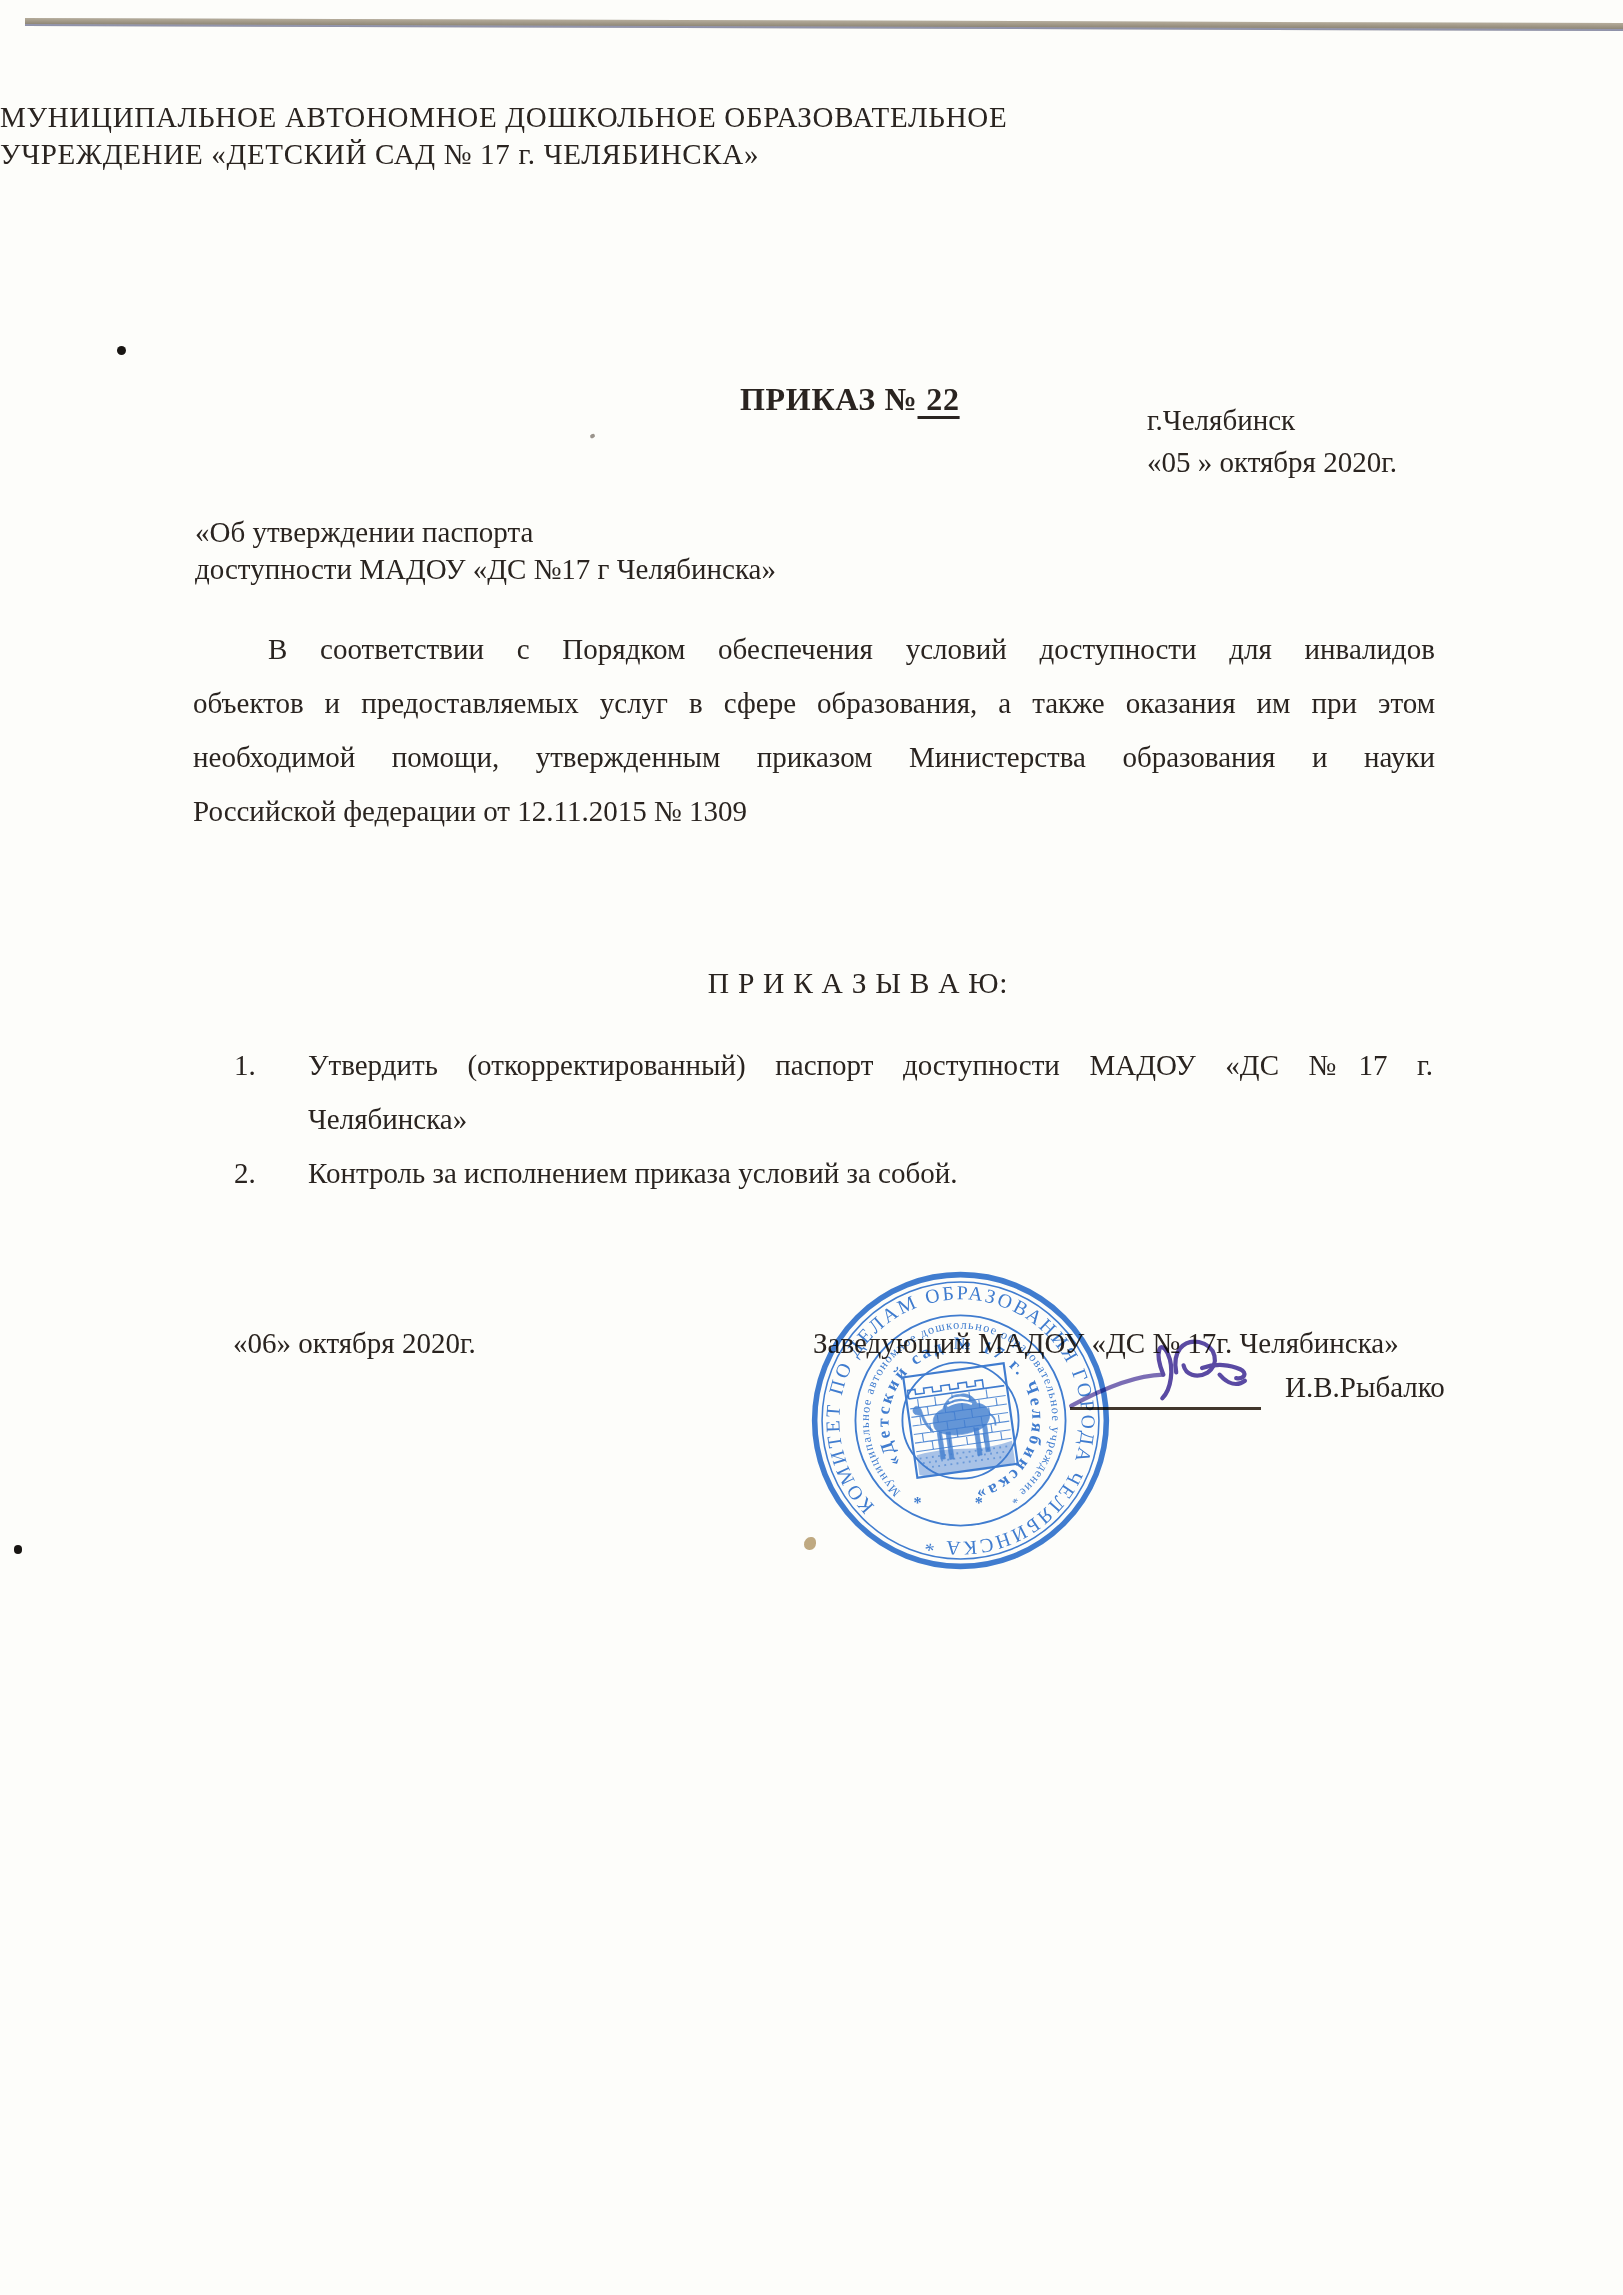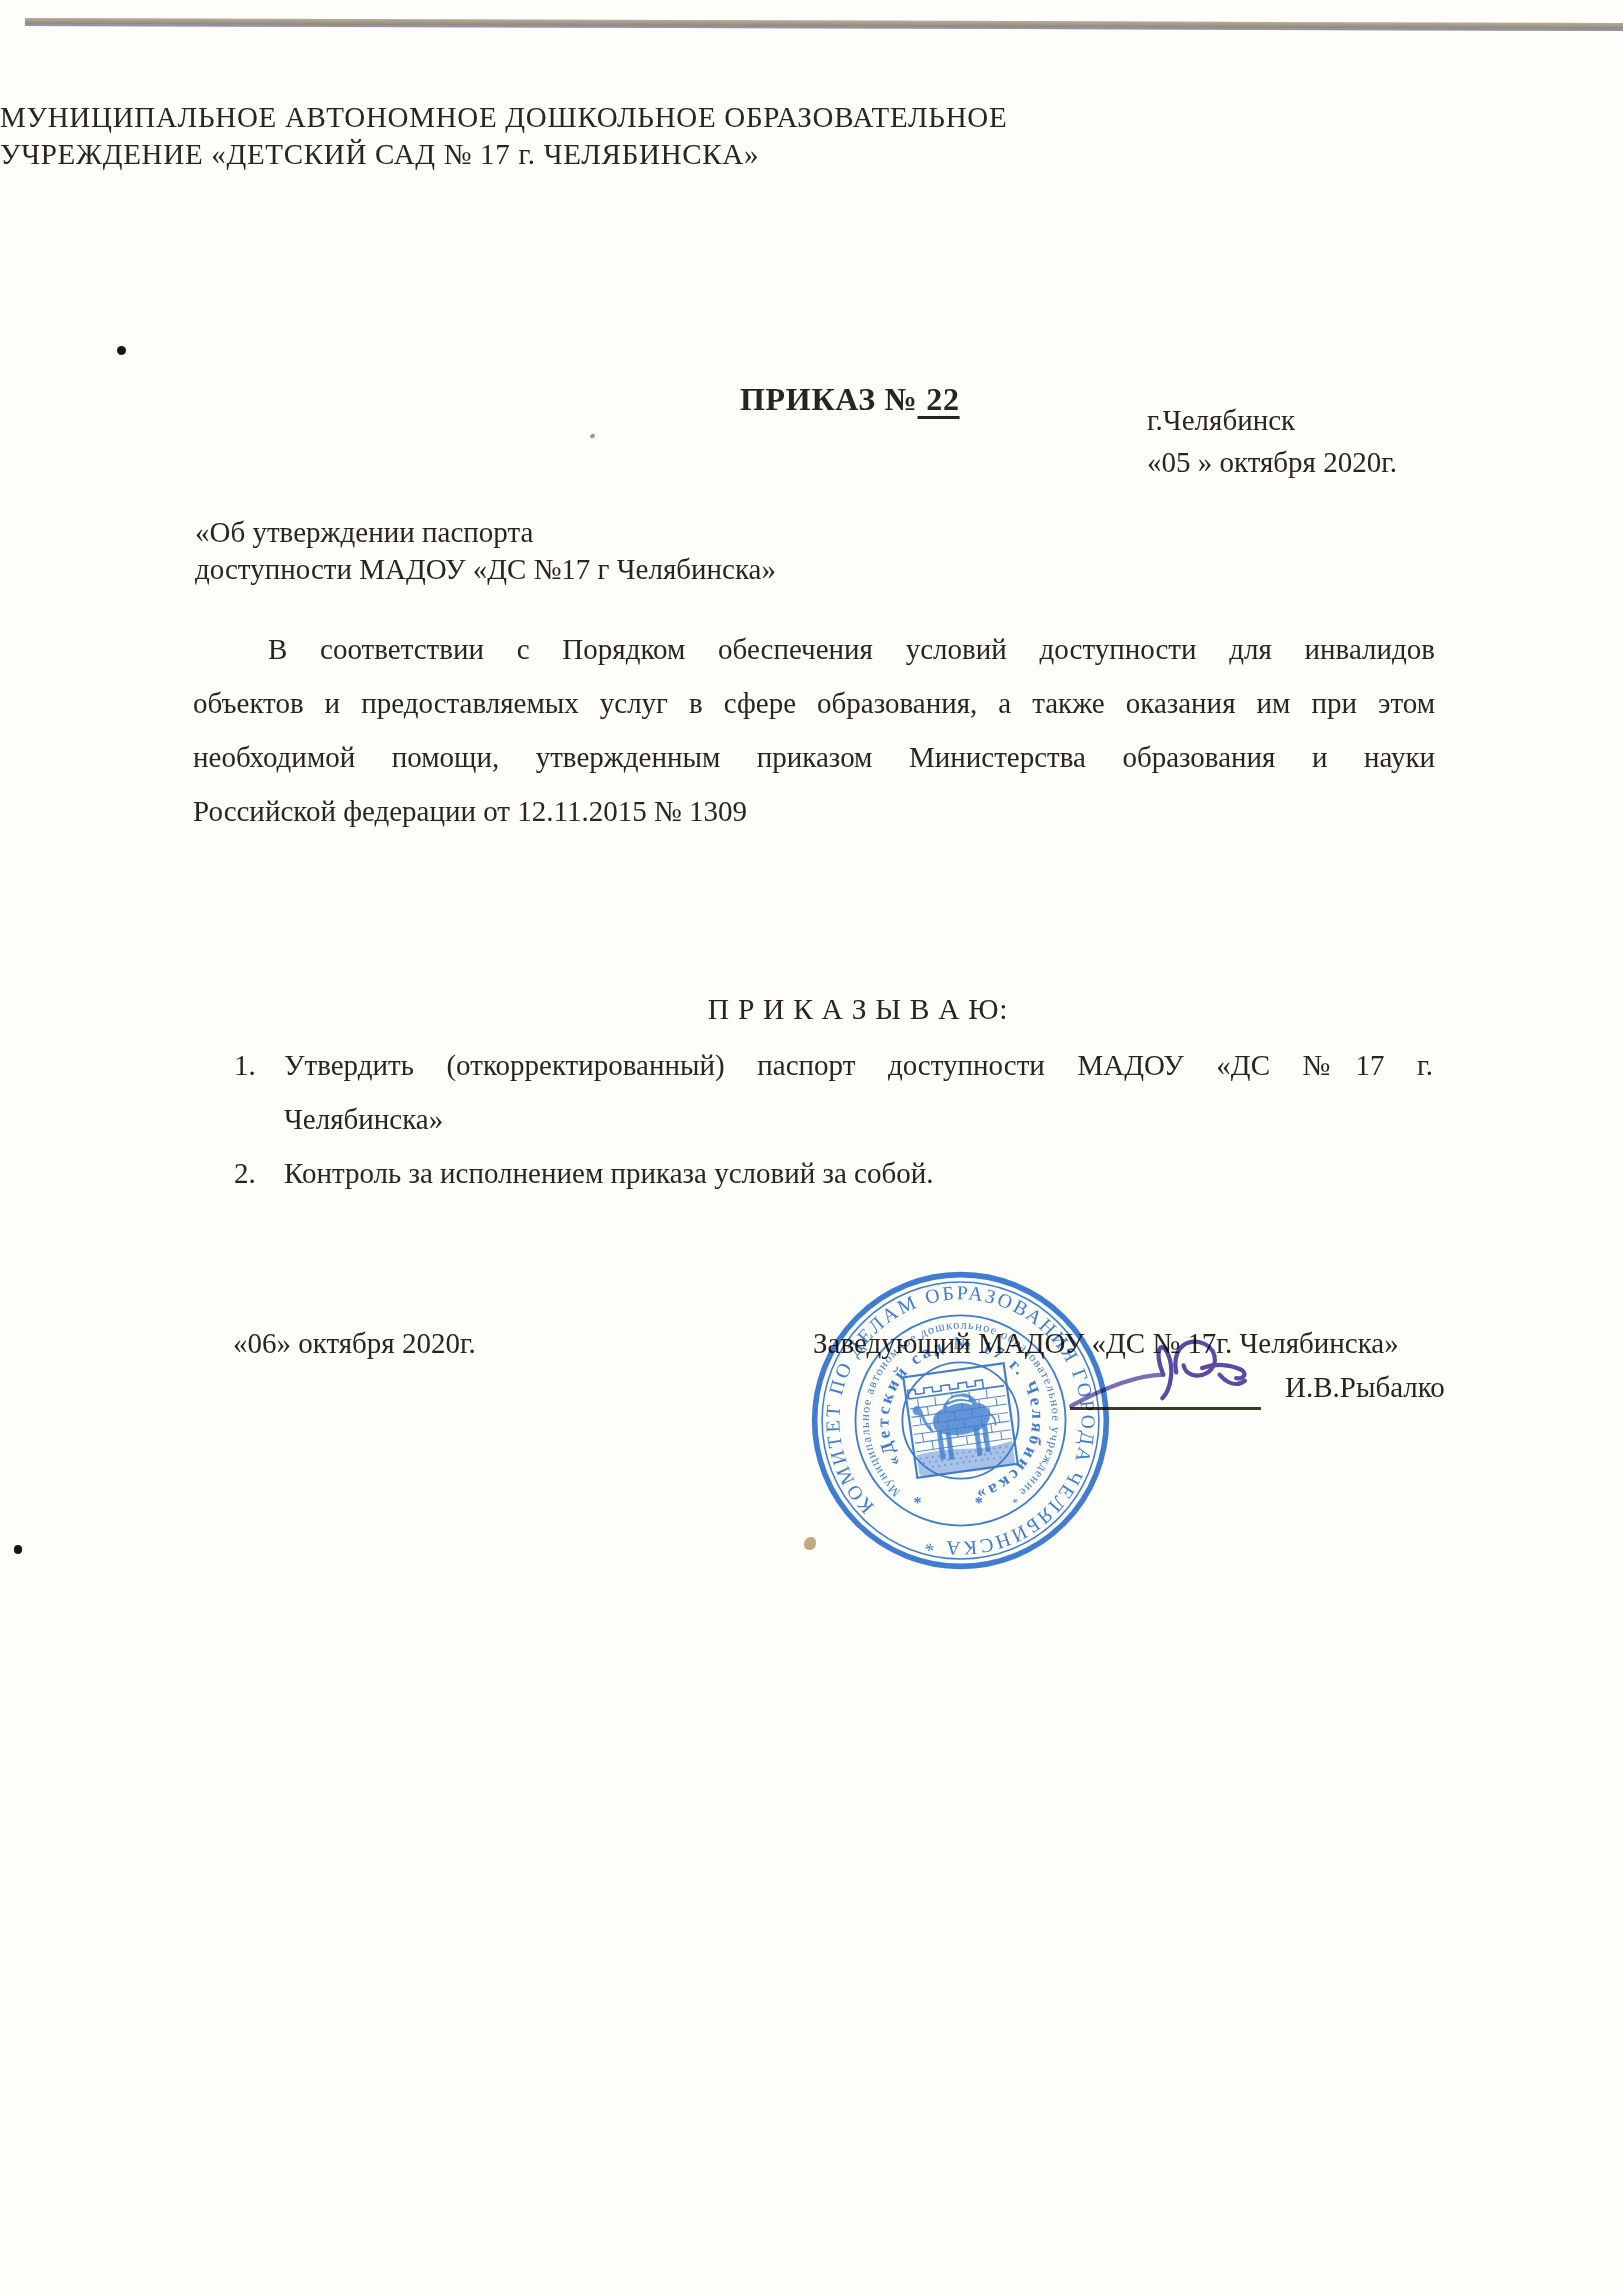--- a/index.html
+++ b/index.html
@@ -45,29 +45,29 @@
   }
   .para{
     position:absolute; left:193px; top:622px; width:1242px;
     font-size:29px; line-height:54px;
   }
   .jline{text-align:justify; text-align-last:justify;}
   .pline{text-align:left;}
   .indent{text-indent:75px;}
   .resolution{
     position:absolute; left:236px; top:967px; width:1244px;
-    text-align:center; font-size:29.5px; letter-spacing:0.7px;margin-top:26px;
+    text-align:center; font-size:29.5px; letter-spacing:0.7px;
   }
   .olist{
     position:absolute; left:234px; top:1038px; width:1199px;
     font-size:29px; line-height:54px;
   }
   .oitem{display:flex;}
   .onum{flex:none; width:50px;}
-  .otext{flex:1 1 auto; min-width:0;}
+  .otext{flex:1 1 auto; min-width:0;margin-left:24px;}
 
   .sig-date{position:absolute; left:233px; top:1327px; font-size:29px;}
   .sig-position{position:absolute; left:813px; top:1327px; font-size:29px;}
   .sig-name{position:absolute; left:1285px; top:1371px; font-size:29px;}
   .sig-line{
     position:absolute; left:1070px; top:1407px; width:191px; height:2.6px;
     background:#41362b;
   }
   .stamp-svg{
     position:absolute; left:806px; top:1266px; width:309px; height:309px;

